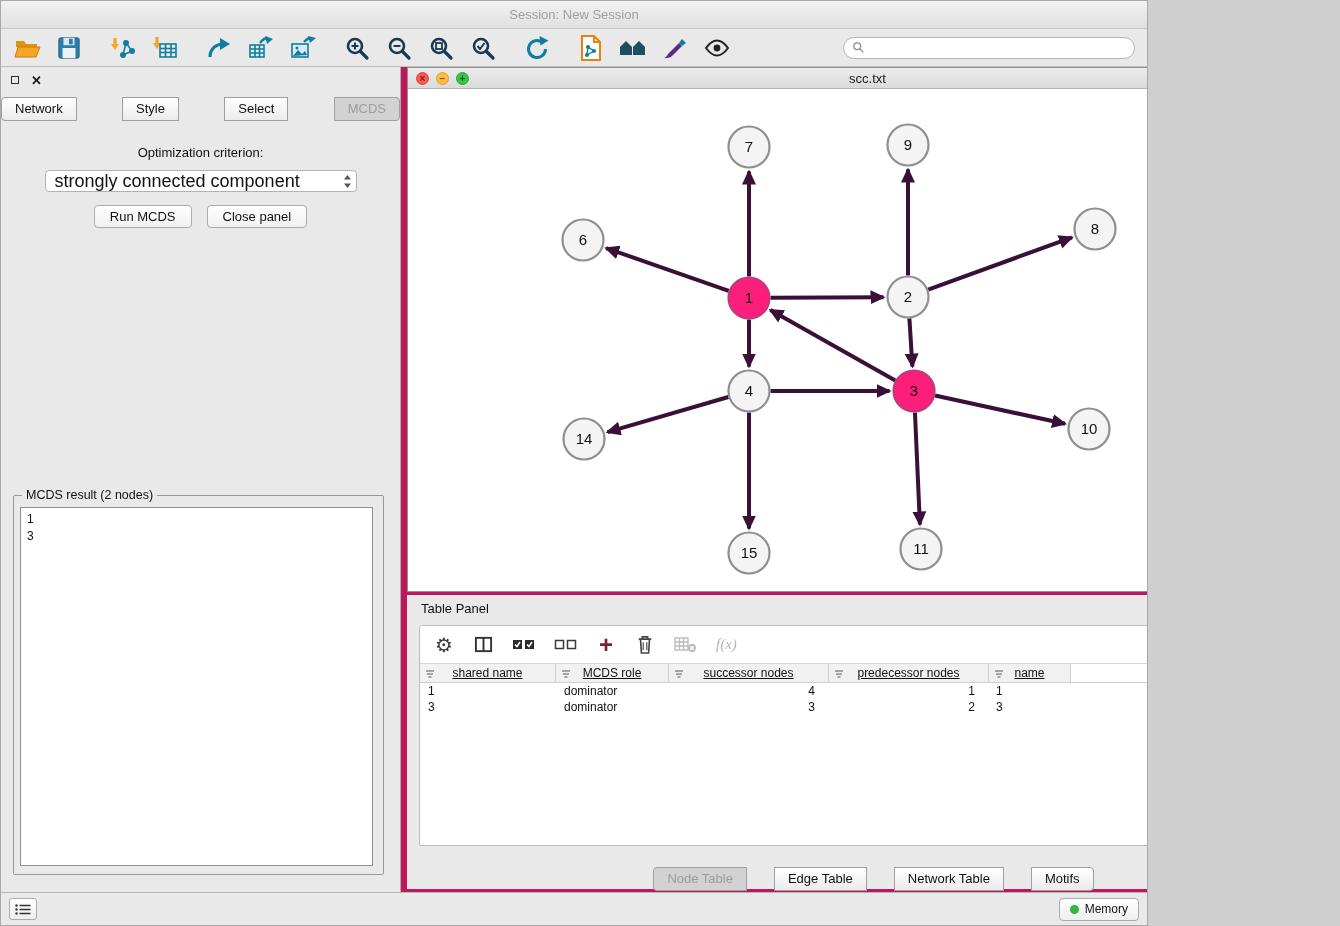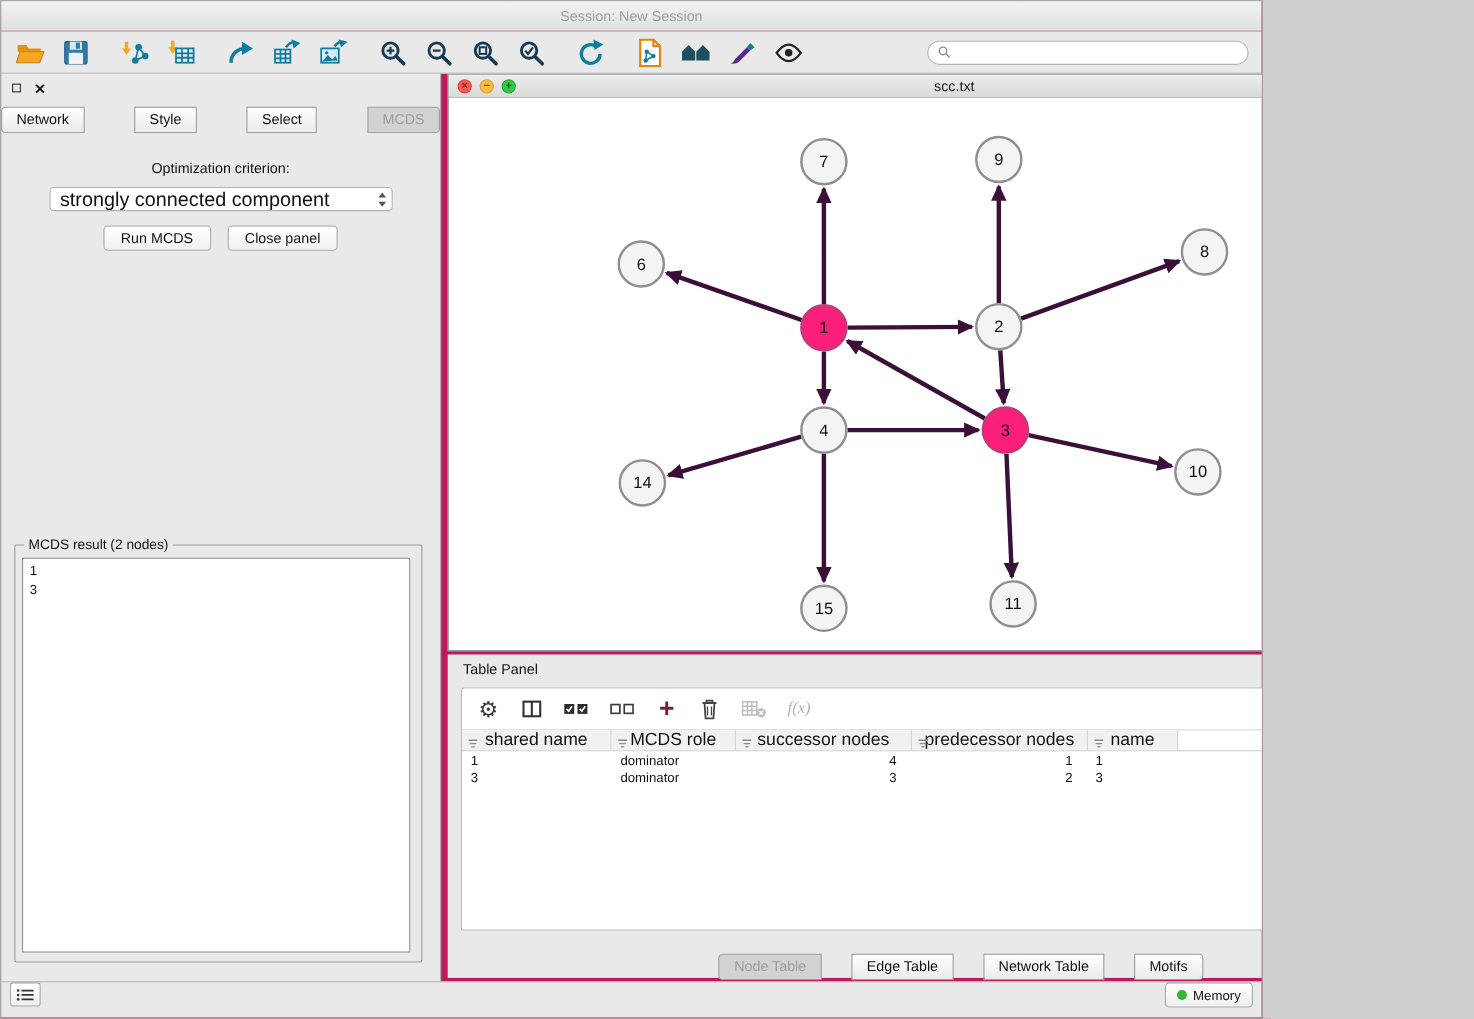--- a/index.html
+++ b/index.html
@@ -117,33 +117,33 @@
     height:38px; display:flex; align-items:center; gap:19px; padding-left:14px;
     border-bottom:1px solid #d8d8d8; background:#fff;
   }
   .tt-btn { display:flex; align-items:center; justify-content:center; cursor:pointer; min-width:20px; }
   .gear-glyph { font-size:20px; color:#3c3c3c; font-family:"DejaVu Sans", sans-serif; }
   .plus-glyph { font-size:24px; font-weight:bold; color:#7a1f2b; line-height:20px; }
   .fx-glyph { font-family:"Liberation Serif", serif; font-style:italic; font-size:15px; color:#b3b3b3; }
   .thead { display:flex; height:19px; border-bottom:1px solid #cfcfcf; }
   .th {
     position:relative; background:#f1f1f1; border-right:1px solid #cfcfcf;
-    font-size:16px; display:flex; align-items:center; justify-content:center;
+    font-size:12px; display:flex; align-items:center; justify-content:center;text-decoration:underline;
   }
   .sort-ic { position:absolute; left:5px; top:4px; }
   .c0 { width:136px; } .c1 { width:113px; } .c2 { width:160px; } .c3 { width:160px; } .c4 { width:82px; }
   .trow { display:flex; height:16px; font-size:12px; align-items:center; }
   .td { overflow:hidden; white-space:nowrap; }
   .al { padding-left:8px; } .ar { text-align:right; padding-right:14px; } .al2 { padding-left:7px; }
   .tp-tabs { position:absolute; left:0; right:0; top:268px; display:flex; justify-content:center;gap:28px; }
   
   .statusbar {
     position:absolute; left:0; bottom:0; width:100%; height:33px;
     background:#e9e9e9; border-top:1px solid #b5b5b5;
-    display:flex; align-items:flex-start; padding:0 8px;
+    display:flex; align-items:center; padding:0 8px;
   }
   .mini-btn {
     width:28px; height:22px; background:linear-gradient(#fff,#efefef);
     border:1px solid #ababab; border-radius:3px; display:flex; align-items:center; justify-content:center; cursor:pointer;
   }
   .memory-btn {
     margin-left:auto; height:23px; background:linear-gradient(#fff,#efefef);
     border:1px solid #ababab; border-radius:4px; display:flex; align-items:center;
     gap:6px; padding:0 10px; font-size:12px; cursor:pointer;
   }

